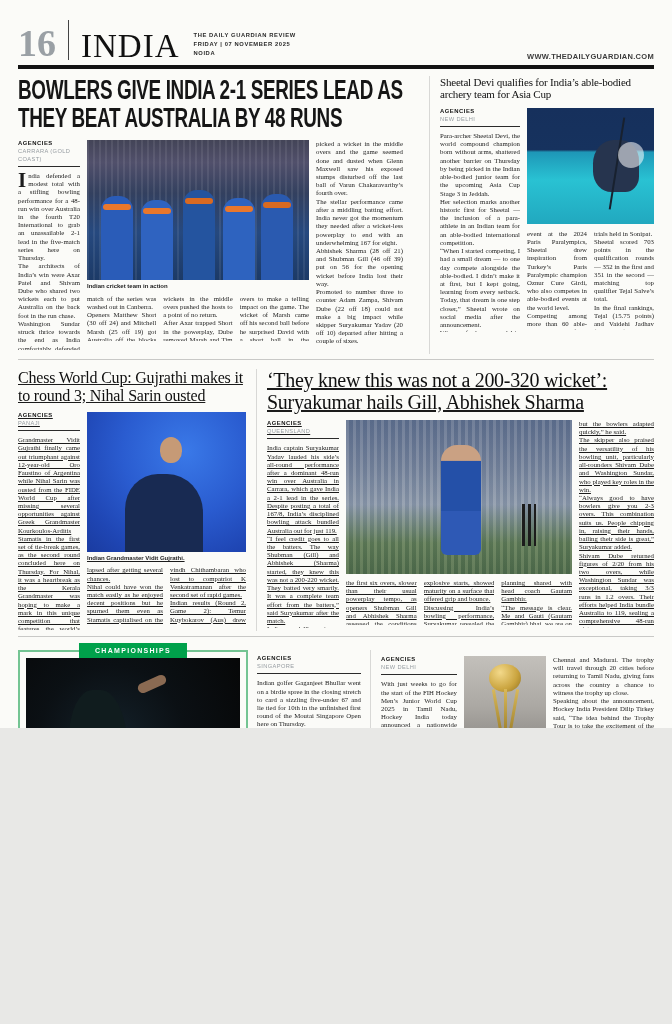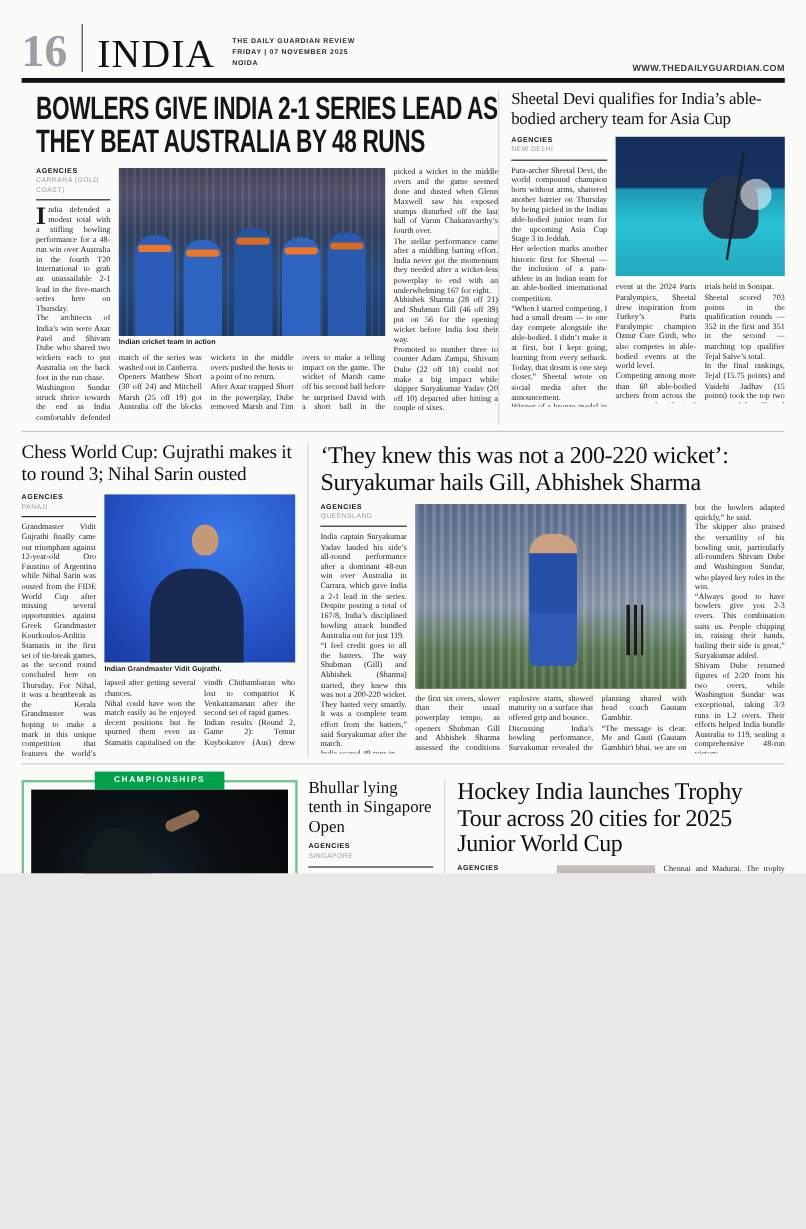--- a/index.html
+++ b/index.html
@@ -27,49 +27,49 @@
   .dropcap::first-letter{float:left;font-size:21px;line-height:16px;padding-right:2px;
         font-weight:700;}
   .caption{font:700 6px/1.25 "Liberation Sans",sans-serif;color:#222;}
   .rule{height:1px;background:#c9c9c7;margin:5px 0;}
   .subgrid{display:grid;gap:7px;}
   .cols2{grid-template-columns:1fr 1fr;}
   .cols3{grid-template-columns:1fr 1fr 1fr;}
   h1,h2,h3{margin:0;font-weight:400;color:#101010;}
 
   
-  .band1{display:grid;grid-template-columns:385px 1fr;gap:0;padding-top:7px;height:278px;margin-left:12px;}
+  .band1{display:grid;grid-template-columns:385px 1fr;gap:26px;padding-top:7px;height:278px;}
   .lead h1{font:700 27px/1.04 "Liberation Sans",sans-serif;letter-spacing:-.5px;
            transform:scaleX(.7);transform-origin:left top;width:143%;color:#161616;}
   .lead-content{display:grid;grid-template-columns:62px 222px 1fr;gap:7px;height:204px;
                 margin-top:8px;}
   .ph{position:relative;overflow:hidden;padding-left:24px;}
   .ph-cricket{height:140px;background:
      repeating-linear-gradient(90deg,rgba(255,255,255,.08) 0 2px,transparent 2px 6px),
      linear-gradient(180deg,#434457 0%,#51506b 16%,#33405f 38%,#26497f 66%,#1c3a67 100%);}
   .jersey{position:absolute;bottom:-8px;left:14px;width:32px;height:92px;
      border-radius:14px 14px 3px 3px;background:#2a5cb8;
      box-shadow:40px 4px 0 #2f63c0,82px -6px 0 #24549f,122px 2px 0 #2e63bf,160px -2px 0 #2a5ab0;}
   .jersey-trim{position:absolute;bottom:70px;left:16px;width:28px;height:6px;background:#e9772c;
      border-radius:3px;box-shadow:40px 4px 0 #e9772c,82px -6px 0 #d96a22,122px 2px 0 #e9772c,160px -2px 0 #d96a22;}
   .midblock .caption{margin:3px 0 4px;}
   .sheetal{border-left:1px solid #d8d8d6;padding-left:10px;}
-  .sheetal h2{font-size:14px;line-height:1.12;letter-spacing:-.2px;}
+  .sheetal h2{font-size:11px;line-height:1.12;letter-spacing:-.2px;}
   .sheetal-content{display:grid;grid-template-columns:80px 1fr;gap:7px;margin-top:7px;height:224px;}
   .ph-archer{height:116px;margin-bottom:6px;background:
      linear-gradient(180deg,#12264d 0%,#16305c 0%,#16325e 36%,#1e97b7 38%,#29c2d3 62%,#21a8bf 100%);}
   .archer-fig{position:absolute;left:52%;top:28%;width:46px;height:52px;background:#26344e;
      border-radius:45% 40% 30% 40%;}
   .bow-line{position:absolute;left:70%;top:8%;width:2px;height:80%;background:#18212f;
      transform:rotate(9deg);}
   .banner-dot{position:absolute;right:8%;top:30%;width:26px;height:26px;border-radius:50%;
      background:rgba(255,255,255,.55);}
 
   
-  .band2{display:grid;grid-template-columns:228px 1fr;gap:10px;padding-top:4px;height:262px;}
+  .band2{display:grid;grid-template-columns:228px 1fr;gap:10px;padding-top:4px;height:262px;text-decoration:underline;}
   .chess h2{font-size:16px;line-height:1.12;letter-spacing:-.2px;}
   .chess-content{display:grid;grid-template-columns:62px 1fr;gap:7px;margin-top:7px;height:218px;}
   .ph-chess{height:140px;background:
      radial-gradient(circle at 62% 28%,#3a79e8 0%,#2a5cd0 45%,#1f46b4 78%,#1a3ba0 100%);}
   .chess-fig{position:absolute;left:24%;bottom:-6px;width:78px;height:84px;background:#182a52;
      border-radius:42% 46% 6px 6px;}
   .chess-face{position:absolute;left:46%;top:18%;width:22px;height:26px;background:#c69a76;
      border-radius:50% 50% 45% 45%;}
   .chess .caption{margin:3px 0 4px;}
   .surya{border-left:1px solid #d8d8d6;padding-left:10px;}
@@ -247,21 +247,21 @@
 Nihal could have won the match easily as he enjoyed decent positions but he spurned them even as Stamatis capitalised on the opportunities he got.
 India’s second major casualty on the day was Ara-</div>
             <div class="body" style="height:58px">vindh Chithambaran who lost to compatriot K Venkatramanan after the second set of rapid games.
 Indian results (Round 2, Game 2): Temur Kuybokarov (Aus) drew with R Praggnanandhaa 1-1, 1-1; Oro Faustino (Arg) lost to Vidit Gujrathi 1-1.</div>
           </div>
         </div>
       </div>
     </article>
 
     <article class="surya">
-      <h2>‘They knew this was not a 200-220 wicket’: Suryakumar hails Gill, Abhishek Sharma</h2>
+      <h2>‘They knew this was not a 200-320 wicket’: Suryakumar hails Gill, Abhishek Sharma</h2>
       <div class="surya-content">
         <div>
           <div class="byline">
             <div class="agency">AGENCIES</div>
             <div class="city">QUEENSLAND</div>
           </div>
           <div class="body" style="height:184px">India captain Suryakumar Yadav lauded his side’s all-round performance after a dominant 48-run win over Australia in Carrara, which gave India a 2-1 lead in the series. Despite posting a total of 167/8, India’s disciplined bowling attack bundled Australia out for just 119.
 “I feel credit goes to all the batters. The way Shubman (Gill) and Abhishek (Sharma) started, they knew this was not a 200-220 wicket. They batted very smartly. It was a complete team effort from the batters,” said Suryakumar after the match.
 India scored 49 runs in</div>
         </div>
@@ -294,32 +294,30 @@
       <div class="ph ph-tennis">
         <span class="tennis-fig"></span>
         <span class="tennis-arm"></span>
         <span class="rolex">ROLEX</span>
         <span class="score">23:57</span>
       </div>
       <div class="tennis-cap">Jasmine Paolini of Italy plays a forehand return to Jessica Pegula of the United States during their women’s singles match at the WTA tennis finals in Riyadh, Saudi Arabia.</div>
     </div>
 
     <article class="bhullar">
-      <h3>Bhullar lying tenth in Singapore Open</h3>
       <div class="byline">
         <div class="agency">AGENCIES</div>
         <div class="city">SINGAPORE</div>
       </div>
       <div class="body">Indian golfer Gaganjeet Bhullar went on a birdie spree in the closing stretch to card a sizzling five-under 67 and lie tied for 10th in the unfinished first round of the Moutai Singapore Open here on Thursday.
 Bhullar picked up seven shots, including four birdies in his last six holes, against two bogeys. Ajeetesh Sandhu (70) was T-57 as was SSP Chawrasia, while Viraj Madappa (71) was T-79 and Shiv Kapur (72) was T-98 and S Chikkarangappa (75) was T-121.
 Korea’s Jeunghun Wang shot an eight-under 64 to take the lead on the opening day.</div>
     </article>
 
     <article class="hockey">
-      <h2>Hockey India launches Trophy Tour across 20 cities for 2025 Junior World Cup</h2>
       <div class="hockey-content">
         <div>
           <div class="byline">
             <div class="agency">AGENCIES</div>
             <div class="city">NEW DELHI</div>
           </div>
           <div class="body" style="height:134px">With just weeks to go for the start of the FIH Hockey Men’s Junior World Cup 2025 in Tamil Nadu, Hockey India today announced a nationwide Trophy Tour, during which the prestigious World Cup trophy will travel across 20 cities in India, as per a release from Hockey India.
 The Trophy Tour will officially kick off on November 7 during the Hockey India Centenary Celebrations at the Major Dhyan Chand National Stadium, New Delhi, in the presence of Union Minister for youth affairs and sports, Mansukh Mandaviya, Deputy Chief Minister and Minister for Youth Welfare and Sports Development of Tamil Nadu, Udhay-</div>
         </div>
         <div>

